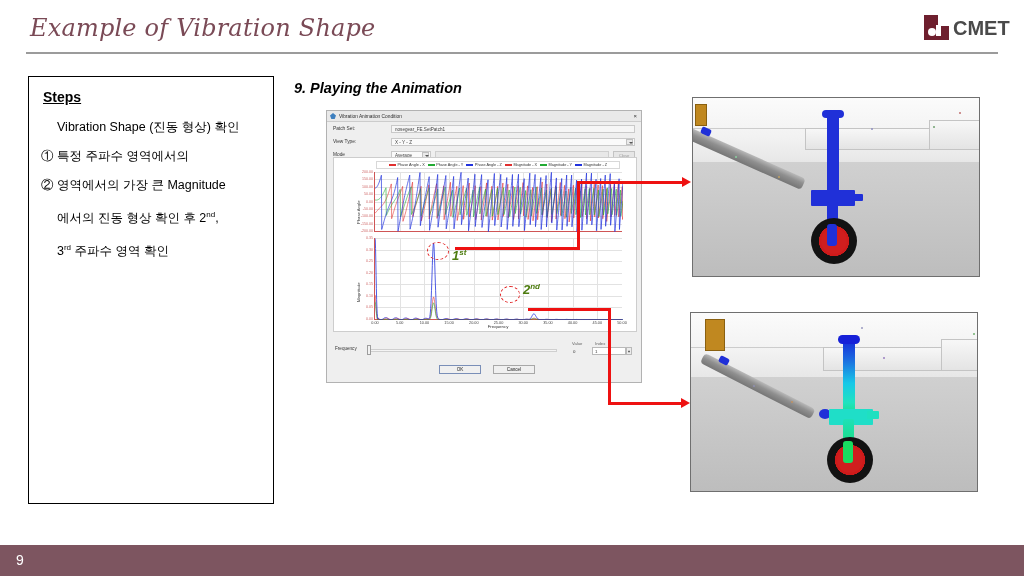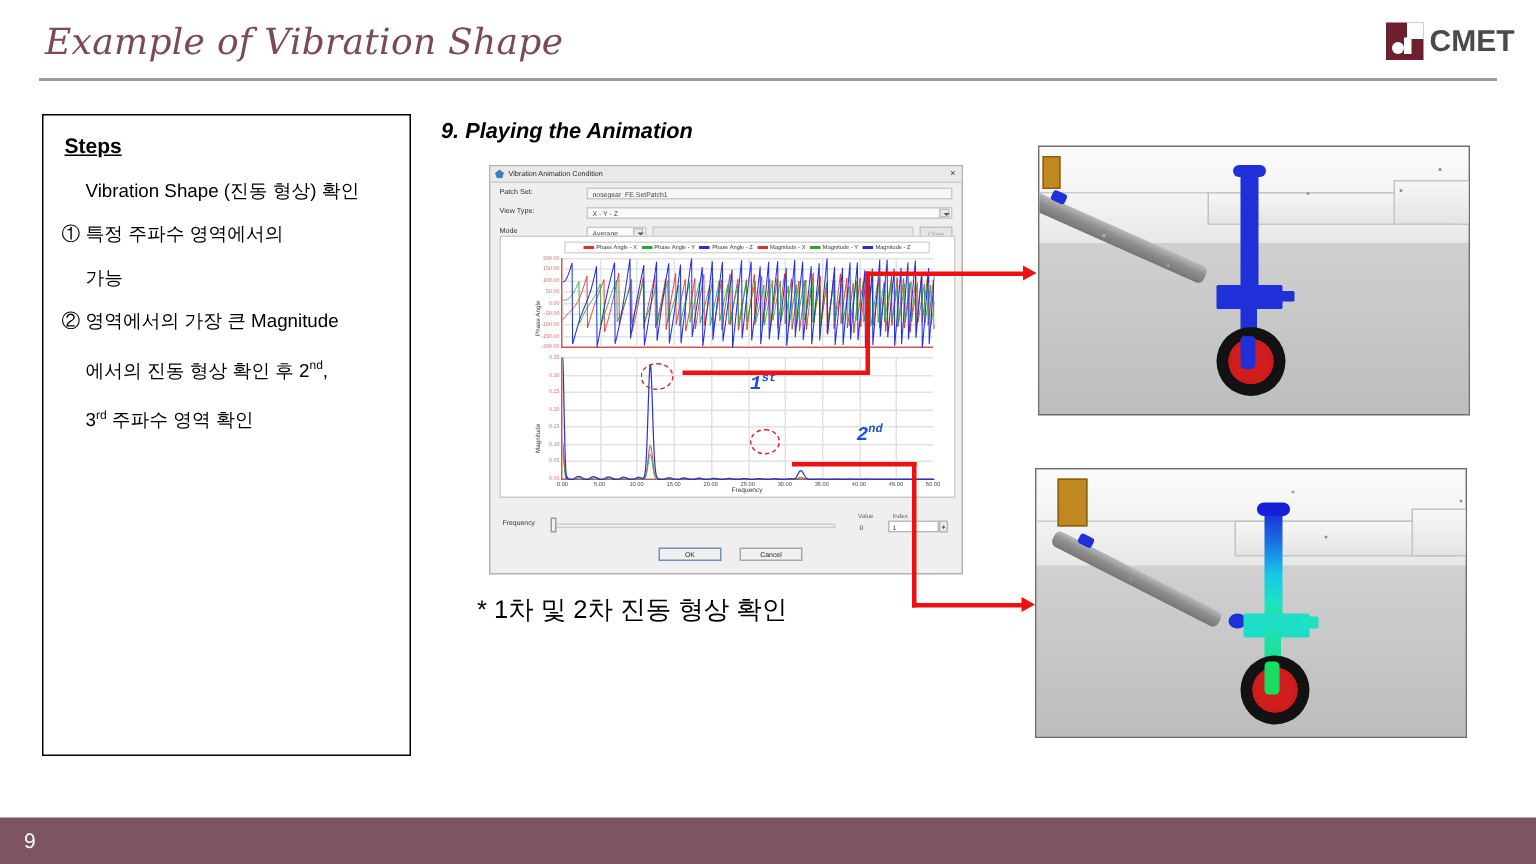--- a/index.html
+++ b/index.html
@@ -176,22 +176,22 @@
   #xaxis-title {
     position: absolute; left: 40px; width: 248px; top: 166px;
     text-align: center; font-size: 4.4px; color: #333;
   }
 
   
   .dashed-circle {
     position: absolute; border: 1.2px dashed #e02020; border-radius: 50%;
   }
   .ord-label {
-    position: absolute; font-family: Liberation Mono, monospace;
-    font-weight: bold; font-style: italic; color: #1d4ed8; margin-left: 48px;
+    position: absolute; font-family: Liberation Sans, sans-serif;
+    font-weight: bold; font-style: italic; color: #4d7c0f;
   }
 
   
   #dlg-bottom { position: absolute; left: 0; top: 226px; width: 316px; height: 47px; }
   #freq-label { position: absolute; left: 8px; top: 9px; font-size: 4.6px; color: #333; }
   #freq-track {
     position: absolute; left: 40px; top: 12px; width: 190px; height: 3px;
     background: #f4f4f4; border: 1px solid #cfcfcf;
   }
   #freq-thumb {
@@ -299,21 +299,20 @@
         <div class="lm-bar"></div>
       </div>
       <div id="logo-text">CMET</div>
     </div>
   </div>
 
   <div id="steps-box">
     <div id="steps-heading">Steps</div>
     <div class="step-line indent">Vibration Shape (진동 형상) 확인</div>
     <div class="step-line">① 특정 주파수 영역에서의</div>
-    <div class="step-line indent">가능</div>
     <div class="step-line"><span>② 영역에서의 가장 큰 Magnitude</span></div>
     <div class="step-line indent"><span>에서의 진동 형상 확인 후 2</span><sup>nd</sup>,</div>
     <div class="step-line indent"><span>3</span><sup>rd</sup> <span>주파수 영역 확인</span></div>
   </div>
 
   <div id="section-heading">9. Playing the Animation</div>
 
   <div id="dialog">
 
     <div id="dlg-titlebar">
@@ -475,21 +474,20 @@
       <div id="val-head">Value</div>
       <div id="val-num">0</div>
       <div id="idx-head">Index</div>
       <div id="idx-box">1</div>
       <div id="idx-spin"></div>
       <div class="dlg-btn" id="btn-ok">OK</div>
       <div class="dlg-btn" id="btn-cancel">Cancel</div>
     </div>
   </div>
 
-  <div id="caption">* 1차 및 2차 진동 형상 확인</div>
 
   <div class="view3d" id="view-1st">
     <div class="v-ceiling"></div>
     <div class="v-panel-line" style="left:0; top:30px; width:100%;"></div>
     <div class="v-fuselage" style="left:112px; top:30px; width:166px; height:22px;"></div>
     <div class="v-fuselage" style="left:236px; top:22px; width:54px; height:30px;"></div>
     <div class="v-gold" style="left:2px; top:6px; width:12px; height:22px;"></div>
     <div class="v-strut" style="left:-6px; top:28px; width:130px; height:12px; transform:rotate(24deg); transform-origin:left top;"></div>
     <div class="v-blue-joint" style="left:8px; top:30px; width:10px; height:7px; transform:rotate(24deg);"></div>
     <div class="v-leg" style="left:134px; top:14px; width:12px; height:94px; background:#2030d8;"></div>

